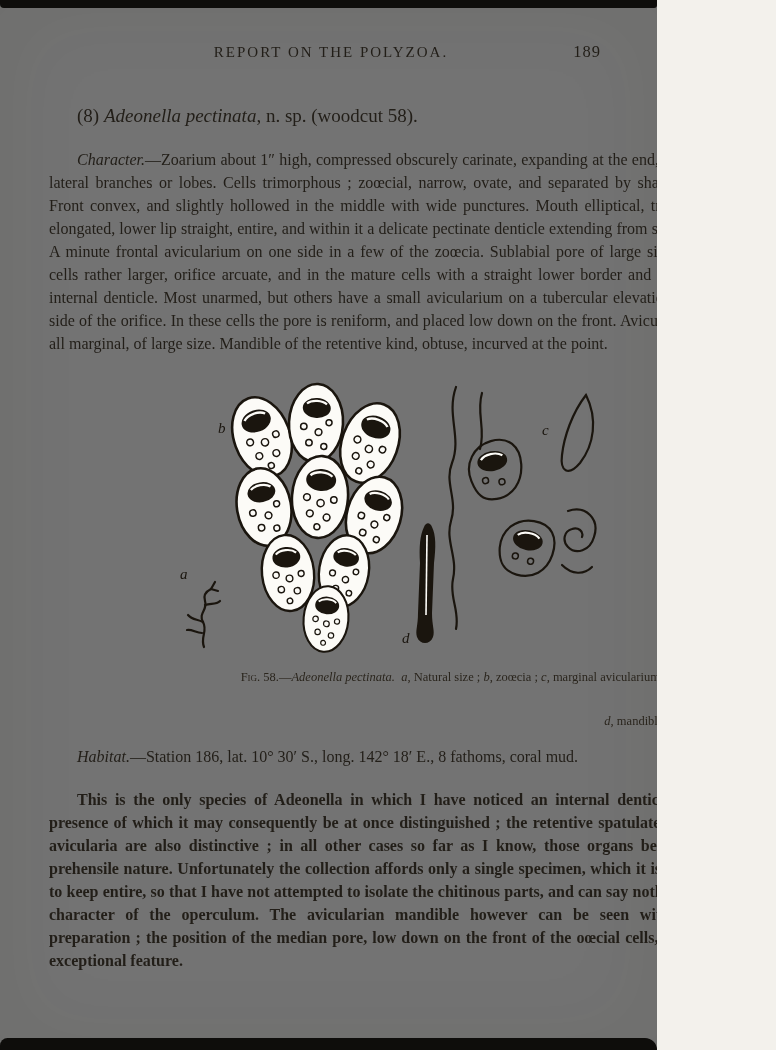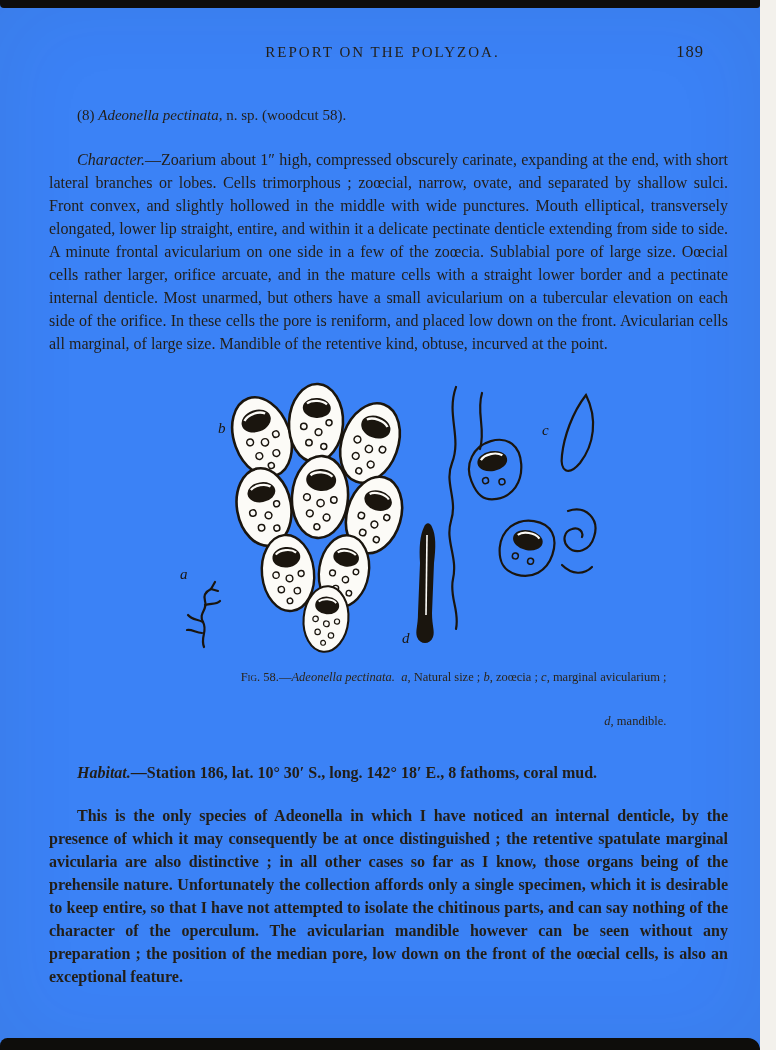--- a/index.html
+++ b/index.html
@@ -5,22 +5,22 @@
 <style>
   * { box-sizing: border-box; }
   html, body { margin: 0; padding: 0; }
   body {
     width: 776px; height: 1050px;
     background: #f3f1ec;
     font-family: "Liberation Serif", "DejaVu Serif", serif;
   }
   .page {
     position: relative;
-    width: 760px; height: 1050px;
-    background: #3b82f6;
+    width: 657px; height: 1050px;
+    background: #737373;
     overflow: hidden;
     box-shadow: inset 0 0 90px rgba(60,50,30,.07);
     color: #221e18;
   }
   .scan-top {
     position: absolute; top: 0; left: 0; width: 100%; height: 8px;
     background: #0e0d0b; border-radius: 0 0 3px 4px;
   }
   .scan-bottom {
     position: absolute; bottom: 0; left: 0; width: 100%; height: 12px;
@@ -36,31 +36,31 @@
   }
   .page-number {
     position: absolute; right: 12px; top: -2px; font-size: 16.5px; letter-spacing: 1px;
   }
   .content {
     position: absolute; top: 104px; left: 49px; width: 679px;
     font-size: 16px; line-height: 23px;
   }
   .species-heading {
     margin: 0 0 21px; text-indent: 28px;
-    font-weight: normal; font-size: 15px;
+    font-weight: normal; font-size: 19px;
   }
   .para { margin: 0; text-align: justify; text-indent: 28px; }
   figure.woodcut { margin: 24px auto 0; width: 450px; }
   figure.woodcut svg { display: block; }
   figcaption {
     width: 545px; margin: 10px 0 0 -42px;
     text-align: right; font-size: 12.5px; line-height: 16px; color: #2a251d;
   }
   .cap-line2 { display: block; padding-left: 16px; margin-top: 28px; }
-  .habitat { margin: 32px 0 0; text-indent: 28px; font-weight: bold; }
+  .habitat { margin: 16px 0 0; text-indent: 28px; }
   .discussion { margin-top: 20px; font-weight: bold; }
   svg .ln { stroke: #1a150e; stroke-width: 2.2; fill: none; stroke-linecap: round; }
   svg .pore { fill: none; stroke: #1a150e; stroke-width: 1.5; }
   svg text.fig-letter {
     font-family: "Liberation Serif", "DejaVu Serif", serif;
     font-style: italic; font-size: 15px; fill: #1a150e;
   }
   .smallcaps { font-variant: small-caps; }
 </style>
 </head>

